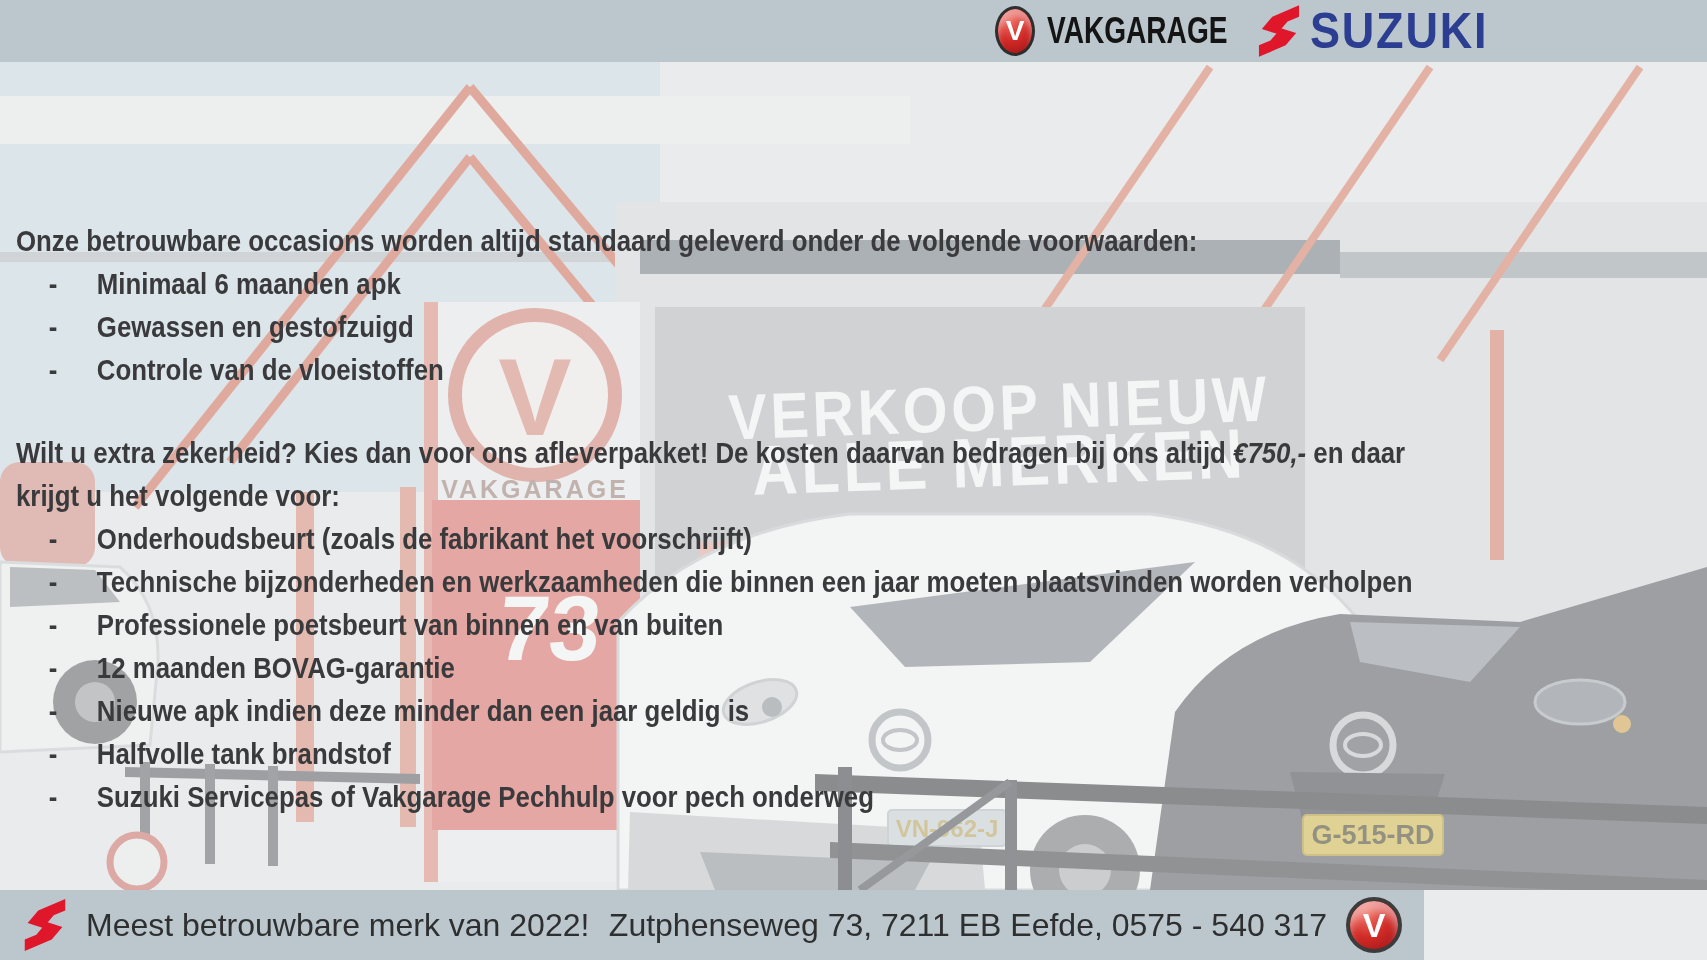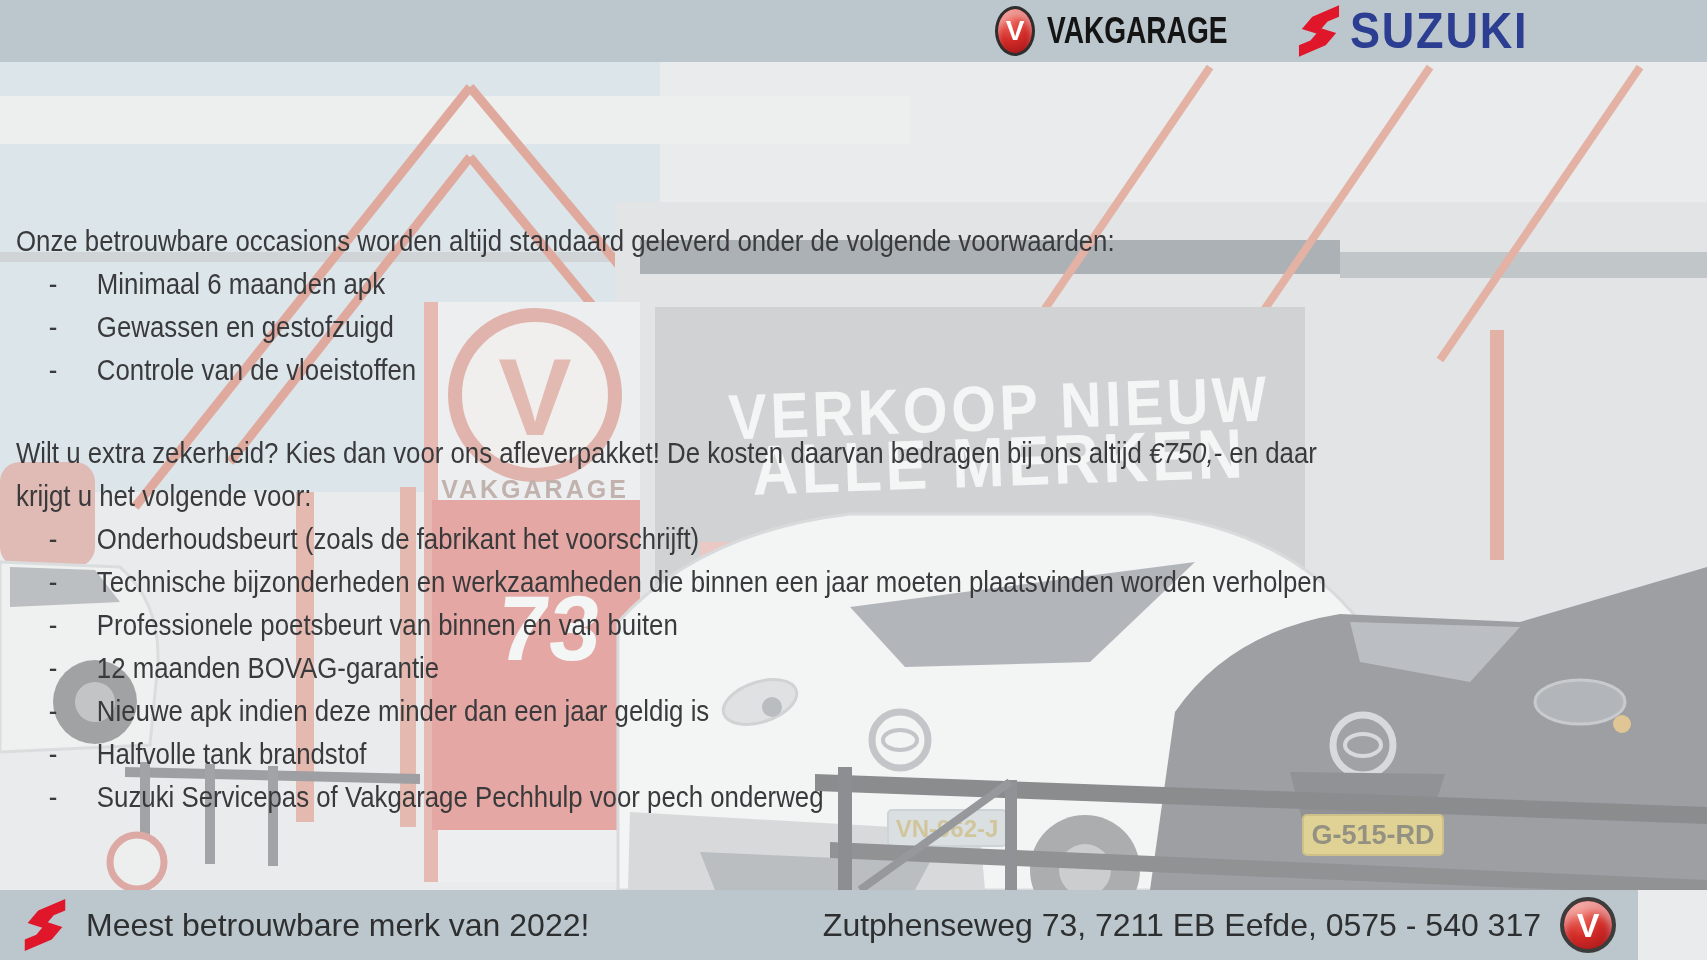--- a/index.html
+++ b/index.html
@@ -7,45 +7,45 @@
     --vakgarage-red:#c4272e; --text:#3a3a3c;
   }
   *{margin:0;padding:0;box-sizing:border-box;}
   html,body{background:#888;}
   .stage{
     position:relative;width:1707px;height:960px;overflow:hidden;
     background:#e9ebec;font-family:"Liberation Sans",sans-serif;
   }
   
   .topbar{position:absolute;top:0;left:0;width:1707px;height:62px;background:var(--bar-bg);z-index:5;}
-  .bottombar{position:absolute;bottom:0;left:0;width:1638px;height:70px;background:var(--bar-bg);z-index:5;
+  .bottombar{position:absolute;bottom:0;left:0;width:1424px;height:70px;background:var(--bar-bg);z-index:5;
     display:flex;align-items:center;justify-content:space-between;padding:0 22px;}
   .brand-vakgarage{position:absolute;left:995px;top:0;height:62px;display:flex;align-items:center;gap:12px;}
-  .brand-suzuki{position:absolute;left:1298px;top:0;height:62px;display:flex;align-items:center;gap:10px;}
+  .brand-suzuki{position:absolute;left:1258px;top:0;height:62px;display:flex;align-items:center;gap:10px;}
   .vg-oval{width:40px;height:50px;border-radius:50%;border:3px solid #2e2e2e;
     background:radial-gradient(circle at 35% 28%, #ef6a5f 0%, #d22b27 50%, #9c1216 100%);
     display:flex;align-items:center;justify-content:center;
     box-shadow:inset 0 8px 6px rgba(255,255,255,.45);}
   .vg-oval span{color:#fff;font-size:28px;font-weight:bold;line-height:1;}
   .vg-word{font-size:36px;font-weight:bold;color:#141414;transform:scaleX(.78);transform-origin:left center;white-space:nowrap;}
   .sz-word{font-size:50px;font-weight:bold;color:var(--suzuki-blue);letter-spacing:2px;
     transform:scaleX(.9);transform-origin:left center;white-space:nowrap;}
   .f-left{display:flex;align-items:center;gap:18px;}
   .f-right{display:flex;align-items:center;gap:19px;}
   .f-text{font-size:32px;color:#2e2f31;white-space:nowrap;}
   .v-badge{width:56px;height:56px;border-radius:50%;border:4px solid #3c3c3c;
     background:radial-gradient(circle at 35% 28%, #f07266 0%, #d22b27 48%, #9c1216 100%);
     box-shadow:inset 0 10px 8px rgba(255,255,255,.5);
     display:flex;align-items:center;justify-content:center;}
   .v-badge span{color:#fff;font-size:34px;font-weight:bold;line-height:1;}
   
   .photo{position:absolute;top:62px;left:0;width:1707px;height:828px;z-index:1;}
   
   .overlay{position:absolute;top:62px;left:0;width:1365px;height:828px;z-index:3;
-    color:var(--text);font-weight:normal;}
+    color:var(--text);font-weight:bold;}
   .line{position:absolute;left:16px;font-size:30px;white-space:nowrap;
     transform:scaleX(.86);transform-origin:left top;line-height:38px;}
   .blist{position:absolute;left:16px;list-style:none;}
   .blist li{display:flex;line-height:43px;font-size:30px;white-space:nowrap;
     transform:scaleX(.86);transform-origin:left top;}
   .blist .dash{display:inline-block;margin-left:38px;width:56px;}
   .price{font-style:italic;}
 </style>
 </head>
 <body>

